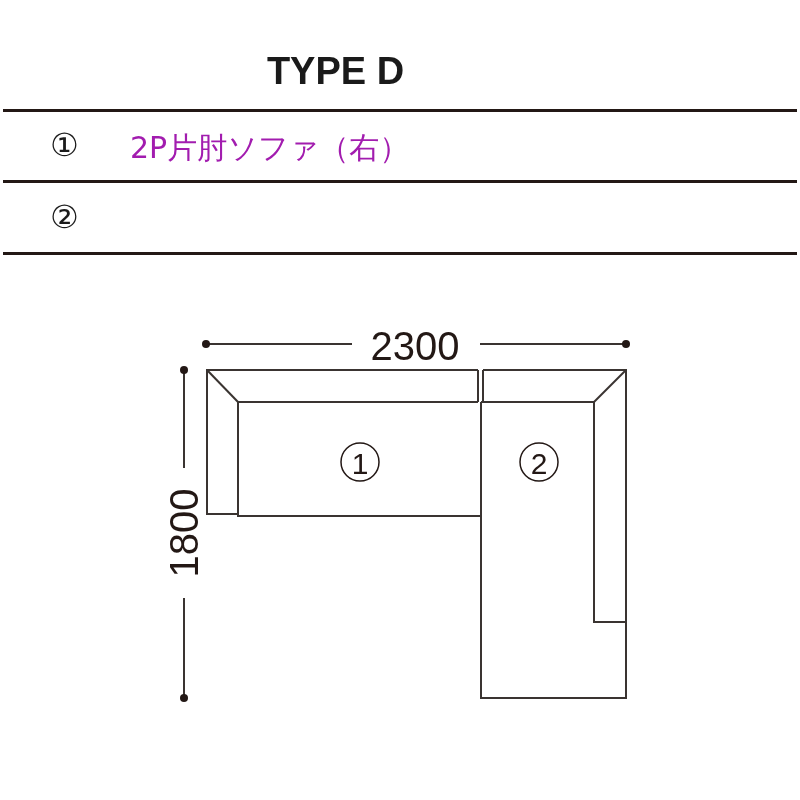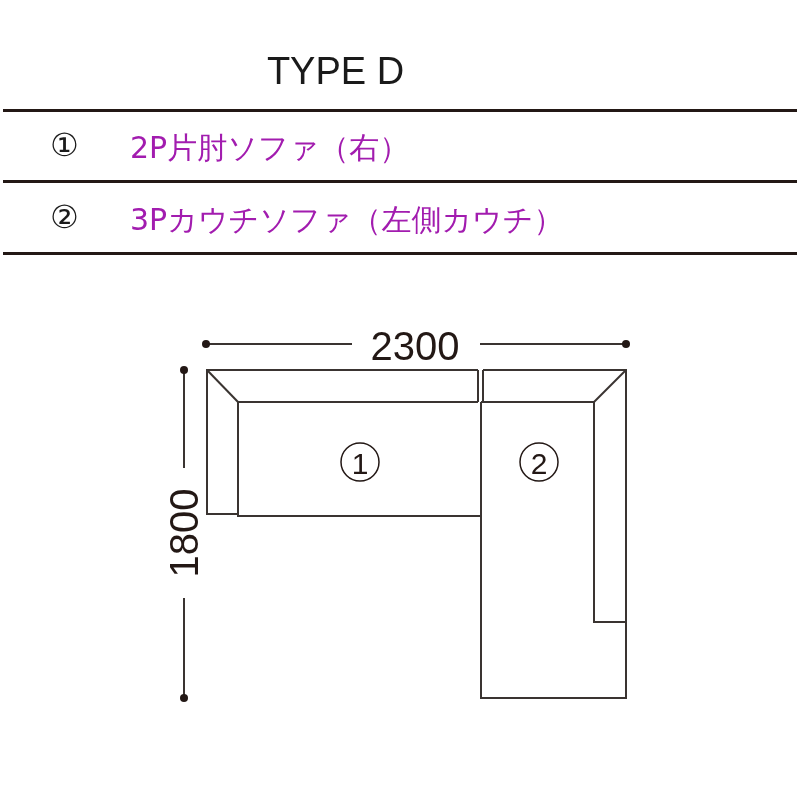--- a/index.html
+++ b/index.html
@@ -1,19 +1,19 @@
 <!DOCTYPE html>
 <html><head>
 <meta charset="utf-8">
 <style>
   html, body { margin: 0; padding: 0; background: #ffffff; }
   body { width: 800px; height: 800px; position: relative; overflow: hidden;
          font-family: "DejaVu Sans", "Liberation Sans", sans-serif; color: #231815; }
   .title { position: absolute; top: 50px; left: 0; width: 671px; text-align: center;
-           font-size: 38px; font-family: "Liberation Sans", sans-serif; letter-spacing: 0px; color:#1a1a1a; }
+           font-size: 38px; font-family: "Liberation Sans", sans-serif; letter-spacing: 0px; color:#1a1a1a;font-weight:bold; }
   .rule { position: absolute; left: 3px; width: 794px; height: 3px; background: #231815; }
   .row { position: absolute; left: 0; width: 800px; height: 66px; }
   .row .num { position: absolute; left: 50px; top: 12px; font-size: 32px; color:#1a1a1a; }
   .row .label { position: absolute; left: 130px; top: 14px; font-size: 30px; color:#a21caf; white-space: nowrap; }
   svg.plan { position: absolute; left: 0; top: 0; }
 </style>
 </head>
 <body>
 
 <div class="title">TYPE D</div>
@@ -22,21 +22,20 @@
 
 <div class="row" style="top:114px;">
   <span class="num">①</span>
   <span class="label">2P片肘ソファ（右）</span>
 </div>
 
 <div class="rule" style="top:180px;"></div>
 
 <div class="row" style="top:186px;">
   <span class="num">②</span>
-  <span class="label">3Pカウチソファ（左側カウチ）</span>
 </div>
 
 <div class="rule" style="top:252px;"></div>
 
 <svg class="plan" width="800" height="800" viewBox="0 0 800 800">
   <g stroke="#3a3431" stroke-width="2" fill="none">
 
     <g>
       <line x1="206" y1="344" x2="352" y2="344"></line>
       <line x1="480" y1="344" x2="626" y2="344"></line>

